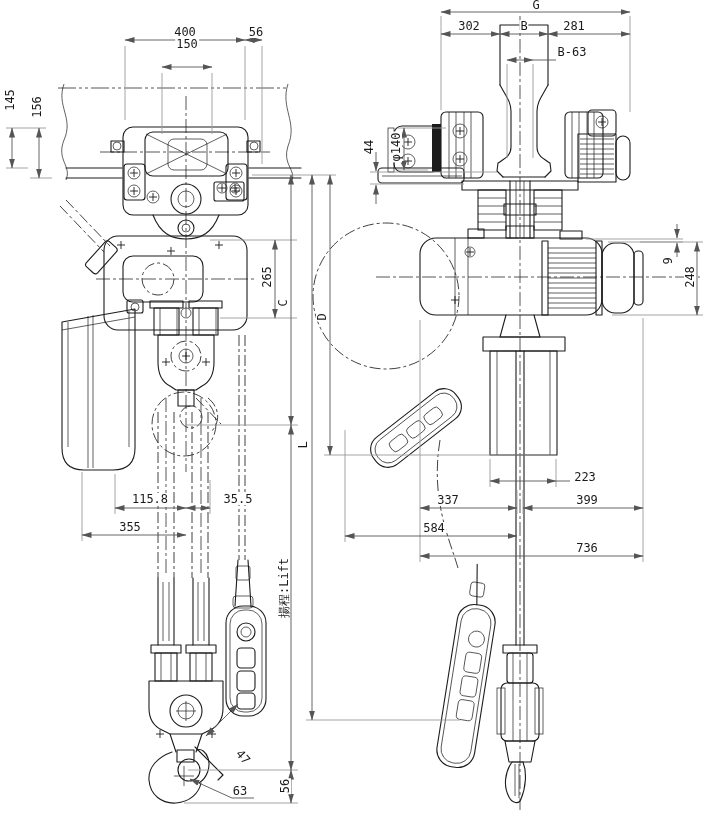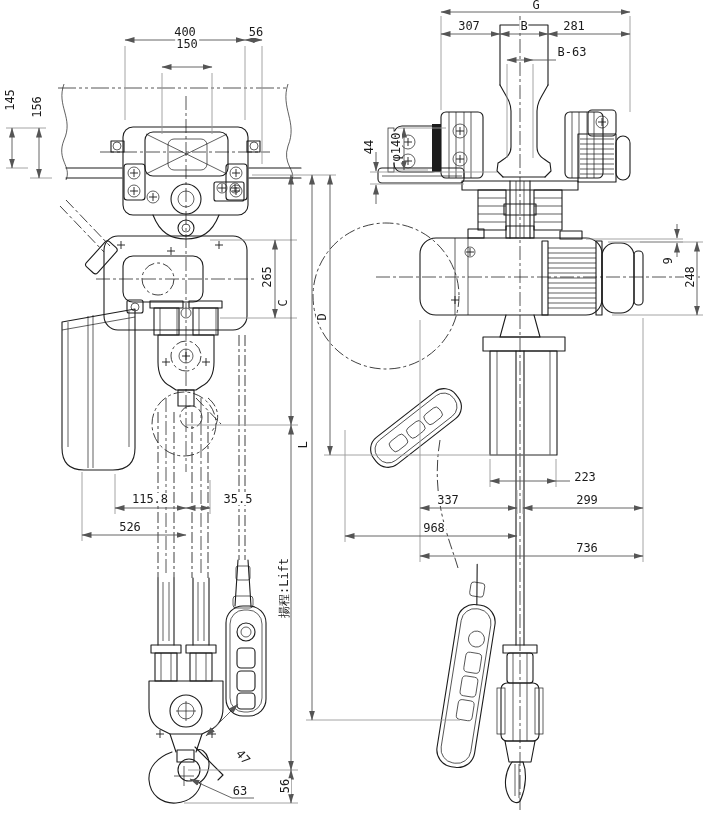--- a/index.html
+++ b/index.html
@@ -340,31 +340,31 @@
 <span class="dim-label v" style="left:10px;top:100px">145</span>
 <span class="dim-label v" style="left:37px;top:107px">156</span>
 <span class="dim-label v" style="left:267px;top:277px">265</span>
 <span class="dim-label v" style="left:283px;top:303px">C</span>
 <span class="dim-label v" style="left:322px;top:317px">D</span>
 <span class="dim-label v" style="left:303px;top:445px">L</span>
 <span class="dim-label v" style="left:284px;top:588px">揚程:Lift</span>
 <span class="dim-label v" style="left:285px;top:786px">56</span>
 <span class="dim-label" style="left:150px;top:499px">115.8</span>
 <span class="dim-label" style="left:238px;top:499px">35.5</span>
-<span class="dim-label" style="left:130px;top:527px">526</span>
+<span class="dim-label" style="left:130px;top:527px">355</span>
 <span class="dim-label r48" style="left:243px;top:757px">47</span>
 <span class="dim-label" style="left:240px;top:791px">63</span>
 <span class="dim-label" style="left:536px;top:5px">G</span>
-<span class="dim-label" style="left:469px;top:26px">307</span>
+<span class="dim-label" style="left:469px;top:26px">302</span>
 <span class="dim-label" style="left:524px;top:26px">B</span>
 <span class="dim-label" style="left:574px;top:26px">281</span>
 <span class="dim-label" style="left:572px;top:52px">B-63</span>
 <span class="dim-label v" style="left:396px;top:147px">φ140</span>
 <span class="dim-label v" style="left:369px;top:147px">44</span>
 <span class="dim-label v" style="left:668px;top:261px">9</span>
 <span class="dim-label v" style="left:690px;top:277px">248</span>
 <span class="dim-label" style="left:585px;top:477px">223</span>
 <span class="dim-label" style="left:448px;top:500px">337</span>
-<span class="dim-label" style="left:587px;top:500px">299</span>
-<span class="dim-label" style="left:434px;top:528px">968</span>
+<span class="dim-label" style="left:587px;top:500px">399</span>
+<span class="dim-label" style="left:434px;top:528px">584</span>
 <span class="dim-label" style="left:587px;top:548px">736</span>
 
 </div>
 
 </body></html>

